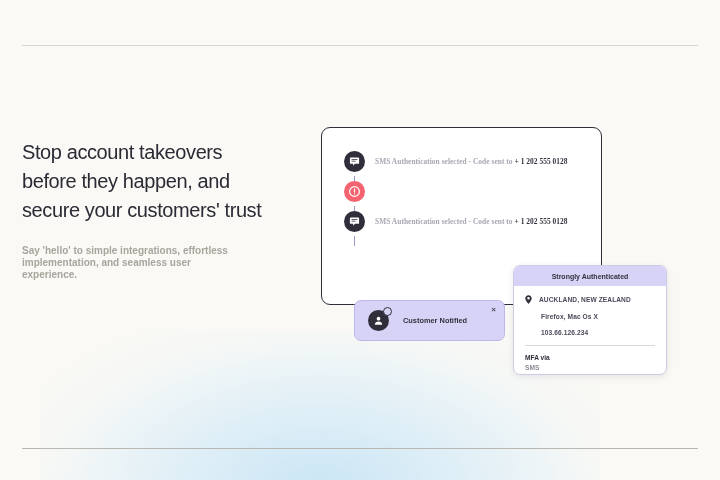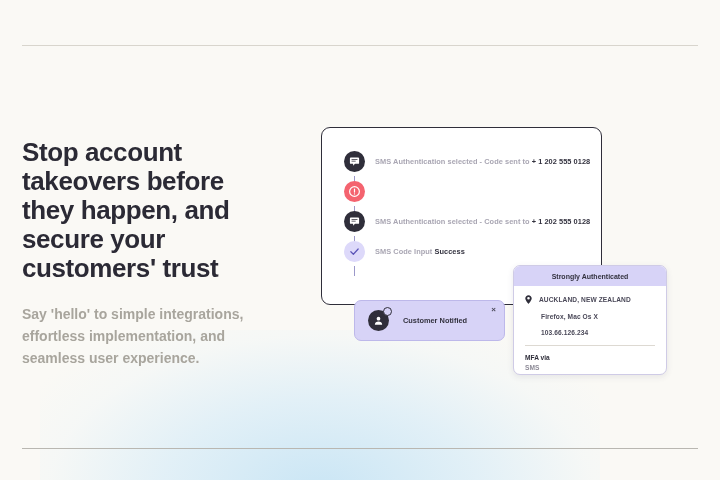--- a/index.html
+++ b/index.html
@@ -53,30 +53,30 @@
   }
   #eyebrow {
     color: #6b63e8;
     font-size: 12.5px;
     font-weight: 700;
     letter-spacing: 0.1px;
     margin-bottom: 18px;
   }
   #headline {
     color: #2b2a35;
-    font-size: 26px;
+    font-size: 20px;
     line-height: 29px;
-    font-weight: 700;
+    font-weight: 400;
     letter-spacing: -0.4px;
     margin-bottom: 20px;
   }
   #subcopy {
     color: #a8a59d;
-    font-size: 14px;
-    line-height: 22px;
+    font-size: 10px;
+    line-height: 12px;
     font-weight: 600;
     width: 225px;
   }
 
   
   #timeline-card {
     position: absolute;
     left: 321px;
     top: 127px;
     width: 281px;
@@ -84,20 +84,21 @@
     background: #ffffff;
     border: 1px solid #2f2e3a;
     border-radius: 9px;
   }
 
   #timeline-list {
     position: absolute;
     left: 22px;
     top: 18px;
     right: 10px;
+    font-family: Liberation Serif, serif;
   }
 
   .tl-row {
     position: relative;
     display: flex;
     align-items: center;
     height: 30px;
   }
   .tl-connector {
     position: absolute;
@@ -280,29 +281,20 @@
         <div class="tl-dot dark">
           <svg width="11" height="11" viewBox="0 0 24 24" fill="#ffffff">
             <path d="M4 3h16a2 2 0 012 2v10a2 2 0 01-2 2h-7l-4 4v-4H4a2 2 0 01-2-2V5a2 2 0 012-2z"></path>
             <rect x="5.5" y="7" width="13" height="1.6" fill="#2f2e3a"></rect>
             <rect x="5.5" y="10.4" width="9" height="1.6" fill="#2f2e3a"></rect>
           </svg>
         </div>
         <div class="tl-label">SMS Authentication selected - Code sent to <b>+ 1 202 555 0128</b></div>
         <div class="tl-connector"></div>
       </div>
-      <div class="tl-row">
-        <div class="tl-dot ok">
-          <svg width="11" height="11" viewBox="0 0 24 24" fill="none" stroke="#5b54b8" stroke-width="2.6" stroke-linecap="round" stroke-linejoin="round">
-            <polyline points="4,12.5 9.5,18 20,6.5"></polyline>
-          </svg>
-        </div>
-        <div class="tl-label">SMS Code Input <b>Success</b></div>
-        <div class="tl-connector"></div>
-      </div>
     </div>
 </div>
 
 <div id="toast">
   <div id="toast-avatar">
     <svg width="11" height="11" viewBox="0 0 24 24" fill="#ffffff">
       <circle cx="12" cy="8" r="4"></circle>
       <path d="M4 21c0-4.4 3.6-7 8-7s8 2.6 8 7z"></path>
     </svg>
     <span id="toast-badge"></span>

